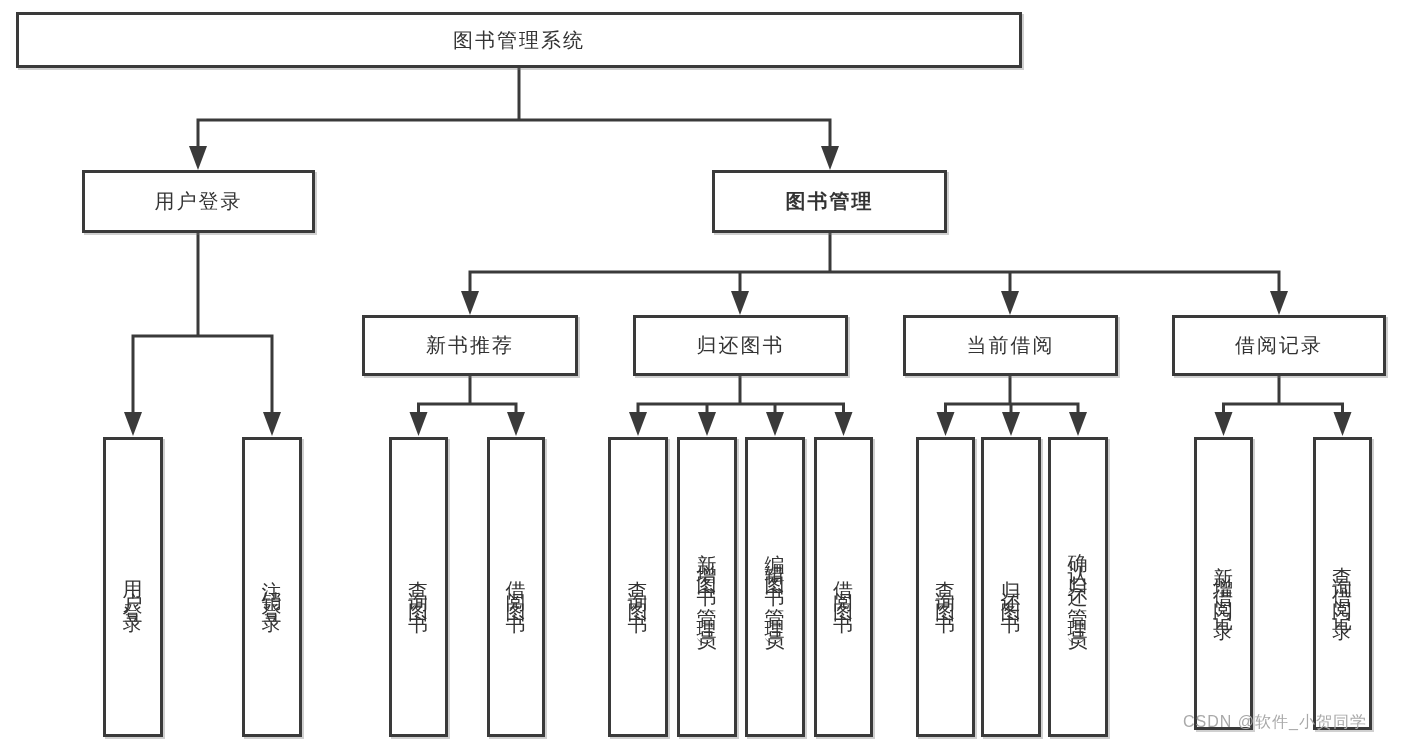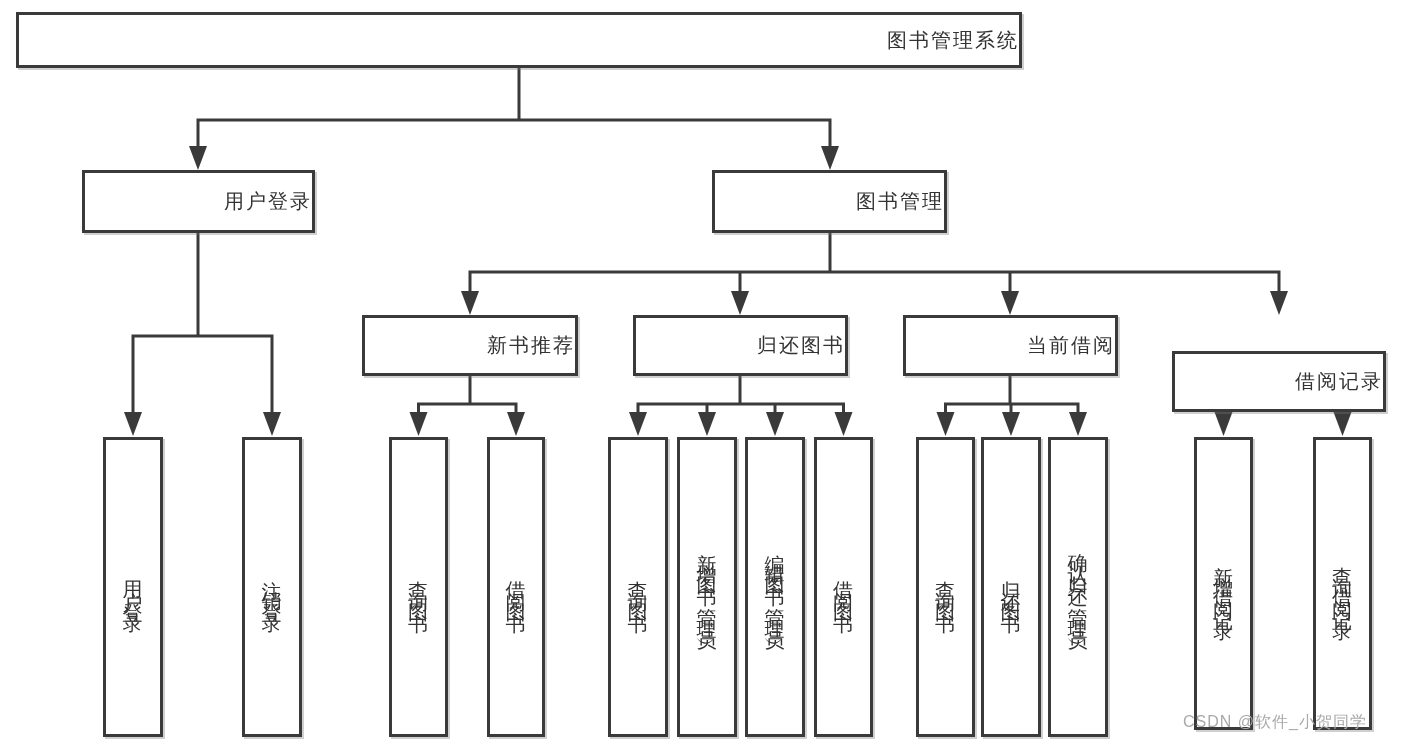--- a/index.html
+++ b/index.html
@@ -21,21 +21,21 @@
     z-index: 1;
   }
 
   .node {
     position: absolute;
     background: #ffffff;
     border: 3px solid #3a3a3a;
     box-shadow: 2px 2px 0 rgba(120,120,120,0.35);
     display: flex;
     align-items: center;
-    justify-content: flex-end;
+    justify-content: center;
     color: #333333;
     font-size: 20px;
     z-index: 2;
     letter-spacing: 2px;
   }
 
   .leaf {
     position: absolute;
     top: 437px;
     height: 300px;
@@ -128,34 +128,34 @@
     </g>
   </svg>
 
   <div class="node" style="left:16px; top:12px; width:1006px; height:56px;">
     <span>图书管理系统</span>
   </div>
 
   <div class="node" style="left:82px; top:170px; width:233px; height:63px;">
     <span>用户登录</span>
   </div>
-  <div class="node" style="left:712px; top:170px; width:235px; height:63px;">
+  <div class="node" style="left:712px; top:170px; width:235px; height:63px;font-weight:bold;">
     <span>图书管理</span>
   </div>
 
   <div class="node" style="left:362px; top:315px; width:216px; height:61px;">
     <span>新书推荐</span>
   </div>
   <div class="node" style="left:633px; top:315px; width:215px; height:61px;">
     <span>归还图书</span>
   </div>
   <div class="node" style="left:903px; top:315px; width:215px; height:61px;">
     <span>当前借阅</span>
   </div>
-  <div class="node" style="left:1172px; top:315px; width:214px; height:61px;margin-top:36px;">
+  <div class="node" style="left:1172px; top:315px; width:214px; height:61px;">
     <span>借阅记录</span>
   </div>
 
   <div class="leaf" style="left:103px; width:60px;">
     <span class="v-text">用户登录</span>
   </div>
   <div class="leaf" style="left:242px; width:60px;">
     <span class="v-text">注销登录</span>
   </div>
 

